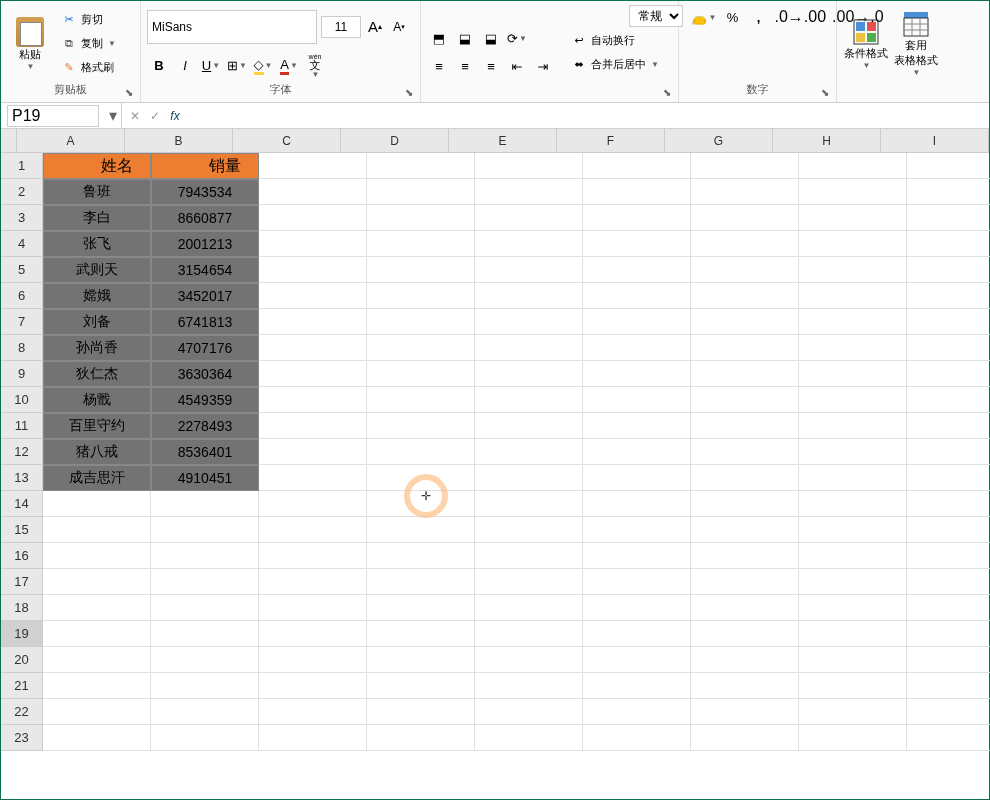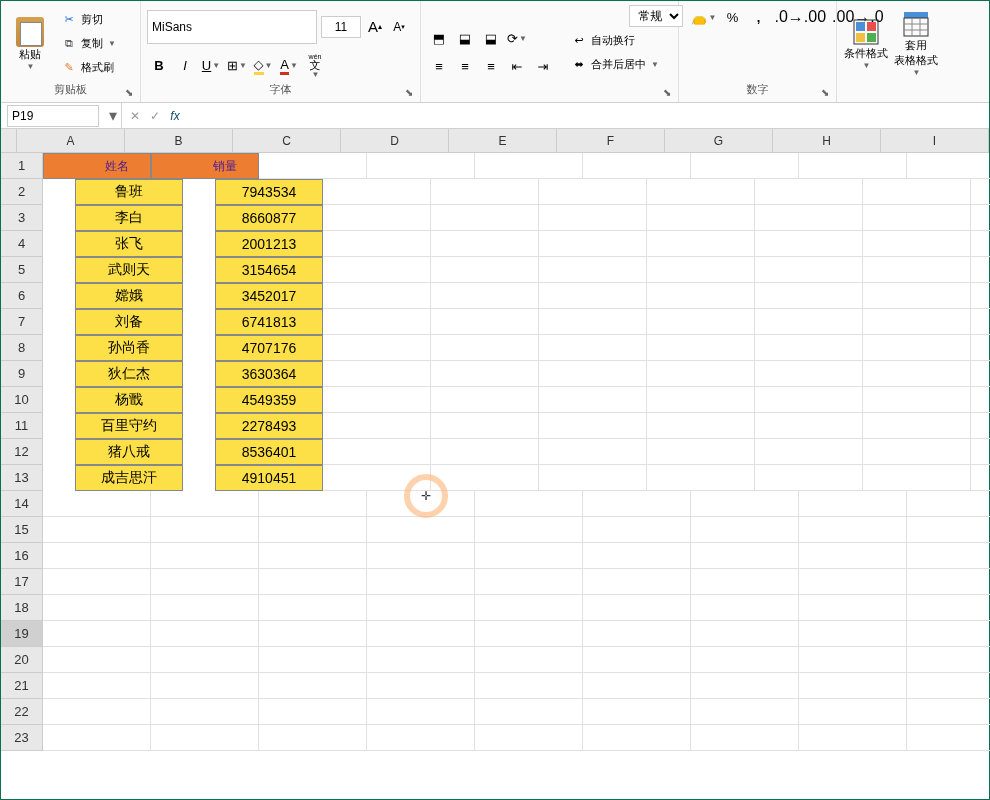--- a/index.html
+++ b/index.html
@@ -28,39 +28,39 @@
     .size-select { width: 40px; height: 22px; border: 1px solid #ccc; padding: 0 4px; font-size: 12px; background: #fff; text-align: center; }
     .font-btn { width: 20px; height: 22px; display: flex; align-items: center; justify-content: center; cursor: pointer; font-size: 13px; }
     .btn-row { display: flex; gap: 2px; align-items: center; }
     .tool-btn { min-width: 24px; height: 24px; display: flex; align-items: center; justify-content: center; cursor: pointer; font-size: 13px; padding: 0 2px; }
     .dd { font-size: 8px; margin-left: 1px; color: #666; }
     
     .align-grid { display: flex; flex-direction: column; gap: 4px; }
     .combo-wide { width: 132px; height: 22px; border: 1px solid #ccc; background: #fff; font-size: 12px; padding: 0 4px; }
     
     .formula-bar { display: flex; height: 26px; border-bottom: 1px solid #d0d0d0; align-items: center; }
-    .name-box { width: 92px; height: 22px; border: 1px solid #ccc; margin: 0 6px; font-size: 12px; padding: 0 4px; display: flex; align-items: center; }
+    .name-box { width: 92px; height: 22px; border: 1px solid #ccc; margin: 0 6px; font-size: 16px; padding: 0 4px; display: flex; align-items: center; }
     .name-box-dd { width: 16px; text-align: center; color: #666; cursor: pointer; }
     .fx-btns { display: flex; gap: 2px; padding: 0 4px; border-left: 1px solid #d0d0d0; height: 100%; align-items: center; }
     .fx-btn { width: 18px; height: 18px; display: flex; align-items: center; justify-content: center; font-size: 12px; color: #999; cursor: pointer; }
     .fx-input { flex: 1; border: none; height: 100%; padding: 0 6px; font-size: 12px; }
     
     .grid-area { display: flex; height: calc(100% - 160px); position: relative; }
     .corner { width: 42px; height: 24px; background: #e8e8e8; border-right: 1px solid #ccc; border-bottom: 1px solid #ccc; }
     .col-headers { display: flex; height: 24px; }
     .col-h { width: 108px; text-align: center; font-size: 12px; background: #e8e8e8; border-right: 1px solid #ccc; border-bottom: 1px solid #ccc; line-height: 24px; color: #333; }
     .row-headers { display: flex; flex-direction: column; }
     .row-h { width: 42px; height: 26px; text-align: center; font-size: 13px; background: #e8e8e8; border-right: 1px solid #ccc; border-bottom: 1px solid #ccc; line-height: 26px; color: #333; }
     .row-h.sel { background: #d0d0d0; }
     
     .cells { position: relative; }
     .cell-row { display: flex; height: 26px; }
     .cell { width: 108px; height: 26px; border-right: 1px solid #e0e0e0; border-bottom: 1px solid #e0e0e0; font-size: 14px; padding: 0 4px; display: flex; align-items: center; justify-content: center; }
-    .hdr-cell { background: #ED7D31; color: #4c1d95; font-size: 12px; border: 1px solid #888; padding-left: 44px; }
-    .data-cell { border: 1px solid #888; background: #fde047; justify-content: center; margin-left: 32px; }
+    .hdr-cell { background: #ED7D31; color: #000000; font-size: 16px; border: 1px solid #888; padding-left: 44px; }
+    .data-cell { border: 1px solid #888; background: #737373; justify-content: center; }
     
     .grid-top { display: flex; }
     .grid-body { display: flex; }
     
     .cursor-ring { position: absolute; width: 44px; height: 44px; border: 6px solid rgba(255,180,120,0.6); border-radius: 50%; left: 404px; top: 474px; pointer-events: none; display: flex; align-items: center; justify-content: center; }
     .cursor-ring::after { content: '✛'; font-size: 12px; color: #333; }
     
     .paste-icon { width: 28px; height: 30px; background: linear-gradient(#d4a050,#c08840); border-radius: 3px; position: relative; }
     .paste-icon::before { content: ''; position: absolute; top: 5px; left: 4px; width: 20px; height: 22px; background: #fff; border: 1px solid #888; }
     

